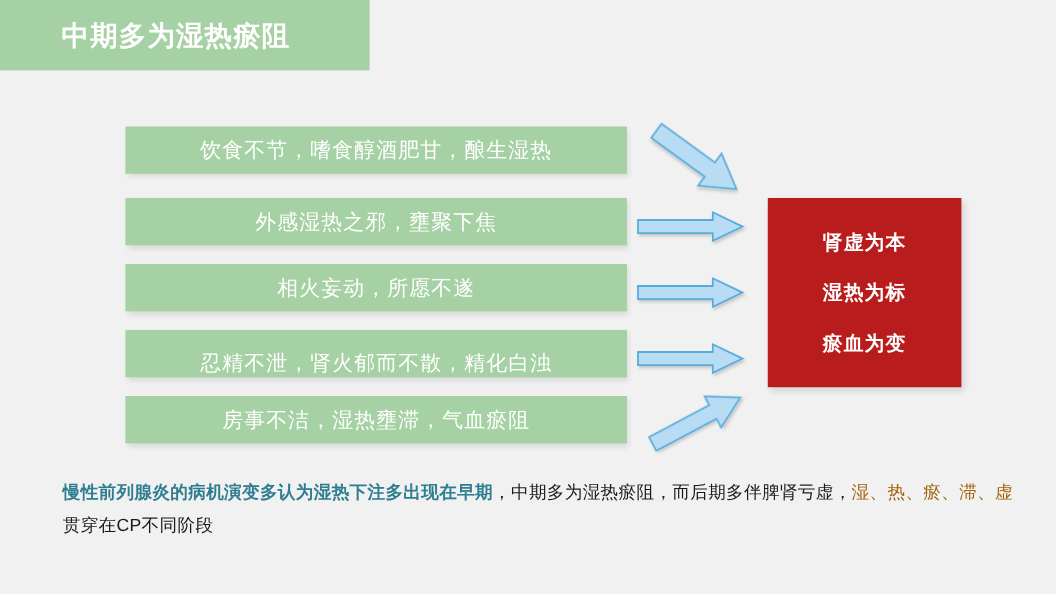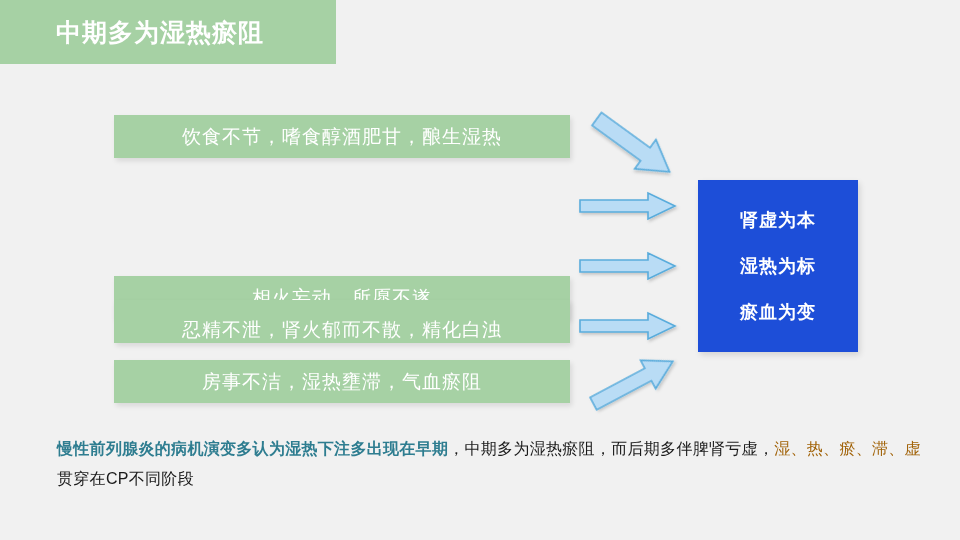--- a/index.html
+++ b/index.html
@@ -55,32 +55,32 @@
     box-shadow: 2px 3px 5px rgba(0,0,0,0.10);
   }
   .cause-box .label {
     color: #ffffff;
     font-size: 19px;
     letter-spacing: 1px;
     white-space: nowrap;
   }
   .cb0 { top: 115px; }
   .cb1 { top: 180px; }
-  .cb2 { top: 240px; margin-top: 36px; }
+  .cb2 { top: 240px; }
   .cb3 { top: 300px; align-items: flex-end; }
   .cb4 { top: 360px; }
 
   
   .result-box {
     position: absolute;
     left: 698px;
     top: 180px;
-    width: 160px;
+    width: 176px;
     height: 172px;
-    background: #1d4ed8;
+    background: #b91c1c;
     box-shadow: 2px 3px 6px rgba(0,0,0,0.12);
     display: flex;
     flex-direction: column;
     align-items: center;
     justify-content: center;
   }
   .result-box .rline {
     color: #ffffff;
     font-size: 18px;
     font-weight: bold;
@@ -126,20 +126,23 @@
 <body>
 
 <div class="slide">
 
   <div class="title-banner">
     <div class="title-text">中期多为湿热瘀阻</div>
   </div>
 
   <div class="cause-box cb0">
     <span class="label">饮食不节，嗜食醇酒肥甘，酿生湿热</span>
+  </div>
+  <div class="cause-box cb1">
+    <span class="label">外感湿热之邪，壅聚下焦</span>
   </div>
   <div class="cause-box cb2">
     <span class="label">相火妄动，所愿不遂</span>
   </div>
   <div class="cause-box cb3">
     <span class="label">忍精不泄，肾火郁而不散，精化白浊</span>
   </div>
   <div class="cause-box cb4">
     <span class="label">房事不洁，湿热壅滞，气血瘀阻</span>
   </div>

